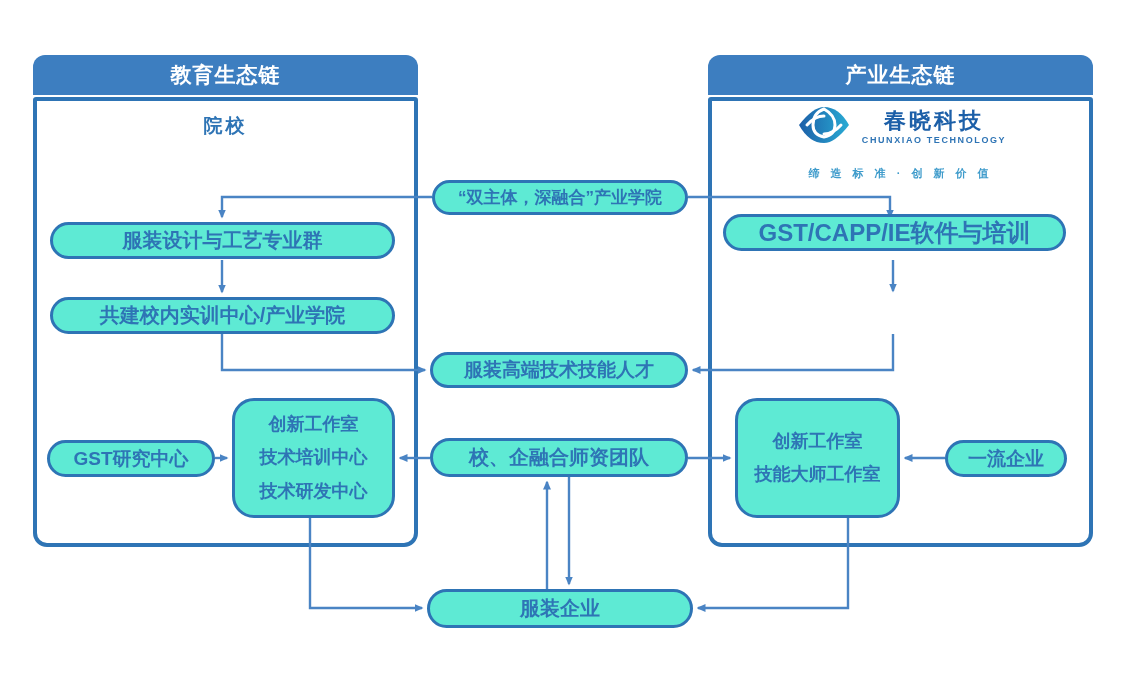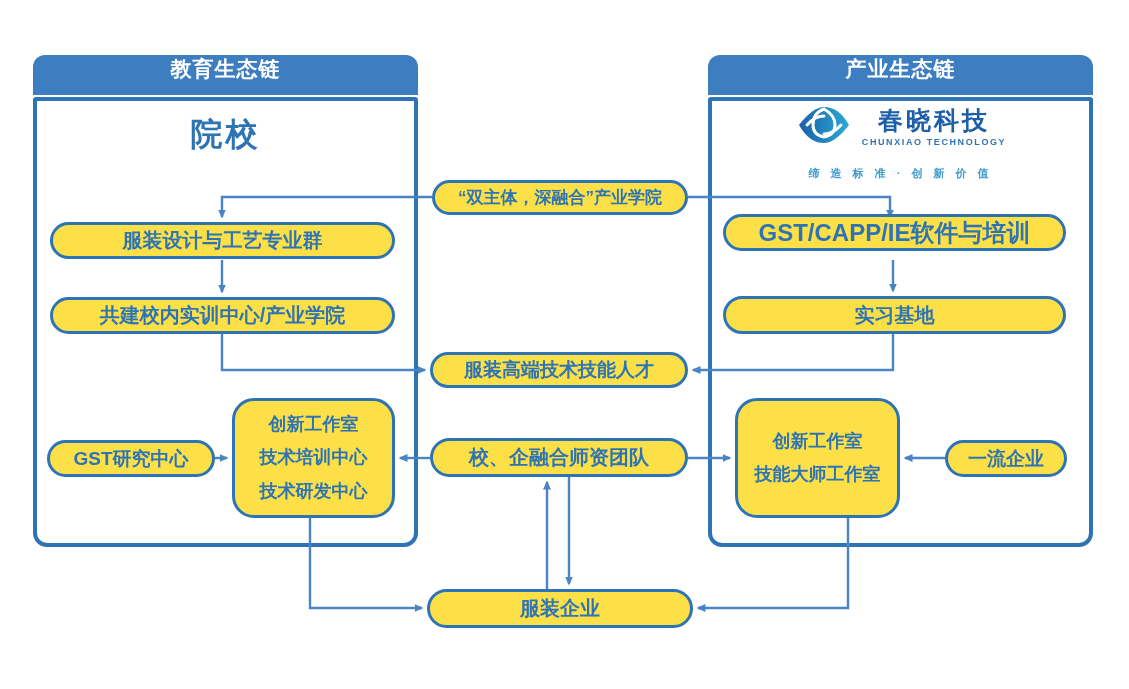--- a/index.html
+++ b/index.html
@@ -14,41 +14,41 @@
     --logo-tagline:#3E9BCB;
   }
   html,body{margin:0;padding:0;background:#fff;}
   body{font-family:"Liberation Sans","DejaVu Sans",sans-serif;}
   .canvas{position:relative;width:1129px;height:689px;background:#fff;overflow:hidden;}
 
   
   .panel{position:absolute;width:385px;height:492px;top:55px;}
   .panel-header{position:absolute;left:0;top:0;width:100%;height:40px;
     background:var(--panel-header-bg);border-radius:12px 12px 0 0;
-    display:flex;align-items:flex-start;justify-content:center;
+    display:flex;align-items:center;justify-content:center;
     color:var(--header-text);font-size:21px;font-weight:bold;letter-spacing:1px;}
   .panel-body{position:absolute;left:0;right:0;top:42px;bottom:0;
     border:4px solid var(--panel-border);border-radius:3px 3px 14px 14px;background:transparent;}
 
   
   .node{position:absolute;display:flex;align-items:center;justify-content:center;
-    background:#fde047;border:3px solid var(--node-border);color:var(--node-text);
+    background:#5eead4;border:3px solid var(--node-border);color:var(--node-text);
     font-weight:bold;text-align:center;box-sizing:border-box;z-index:10;}
   .pill{border-radius:999px;}
   .rbox{border-radius:22px;flex-direction:column;line-height:1.85;}
 
   .n-yuanxiao{position:absolute;left:0;width:100%;top:58px;text-align:center;
-    color:var(--node-text);font-size:32px;font-weight:bold;letter-spacing:3px;z-index:10;}
+    color:var(--node-text);font-size:19px;font-weight:bold;letter-spacing:3px;z-index:10;}
 
   
   .logo{position:absolute;left:0;top:48px;width:100%;display:flex;flex-direction:column;
     align-items:center;z-index:10;}
   .logo-row{display:flex;align-items:center;gap:9px;}
   .logo-texts{display:flex;flex-direction:column;align-items:center;}
-  .logo-name{color:var(--logo-blue);font-size:25px;font-weight:bold;letter-spacing:3px;line-height:1.1;}
+  .logo-name{color:var(--logo-blue);font-size:22px;font-weight:bold;letter-spacing:3px;line-height:1.1;}
   .logo-en{color:var(--node-text);font-size:9px;font-weight:bold;letter-spacing:1.6px;margin-top:2px;}
   .logo-tagline{color:var(--logo-tagline);font-size:11px;font-weight:bold;letter-spacing:4px;margin-top:15px;}
 
   
   svg.edges{position:absolute;left:0;top:0;z-index:5;pointer-events:none;}
   .edge{stroke:var(--connector);stroke-width:2.4;fill:none;}
   #arrowhead path{fill:var(--connector);}
 </style>
 </head>
 <body>
@@ -116,21 +116,20 @@
   </svg>
 
   <div class="node pill" style="left:432px;top:180px;width:256px;height:35px;font-size:17px;">“双主体，深融合”产业学院</div>
 
   <div class="node pill" style="left:50px;top:222px;width:345px;height:37px;font-size:20px;">服装设计与工艺专业群</div>
 
   <div class="node pill" style="left:50px;top:297px;width:345px;height:37px;font-size:20px;">共建校内实训中心/产业学院</div>
 
   <div class="node pill" style="left:723px;top:214px;width:343px;height:37px;font-size:24px;">GST/CAPP/IE软件与培训</div>
 
-  <div class="node pill" style="left:723px;top:296px;width:343px;height:38px;font-size:20px;">实习基地</div>
 
   <div class="node pill" style="left:430px;top:352px;width:258px;height:36px;font-size:19px;">服装高端技术技能人才</div>
 
   <div class="node pill" style="left:430px;top:438px;width:258px;height:39px;font-size:20px;">校、企融合师资团队</div>
 
   <div class="node pill" style="left:47px;top:440px;width:168px;height:37px;font-size:19px;">GST研究中心</div>
 
   <div class="node rbox" style="left:232px;top:398px;width:163px;height:120px;font-size:18px;">
     <span>创新工作室</span>
     <span>技术培训中心</span>

